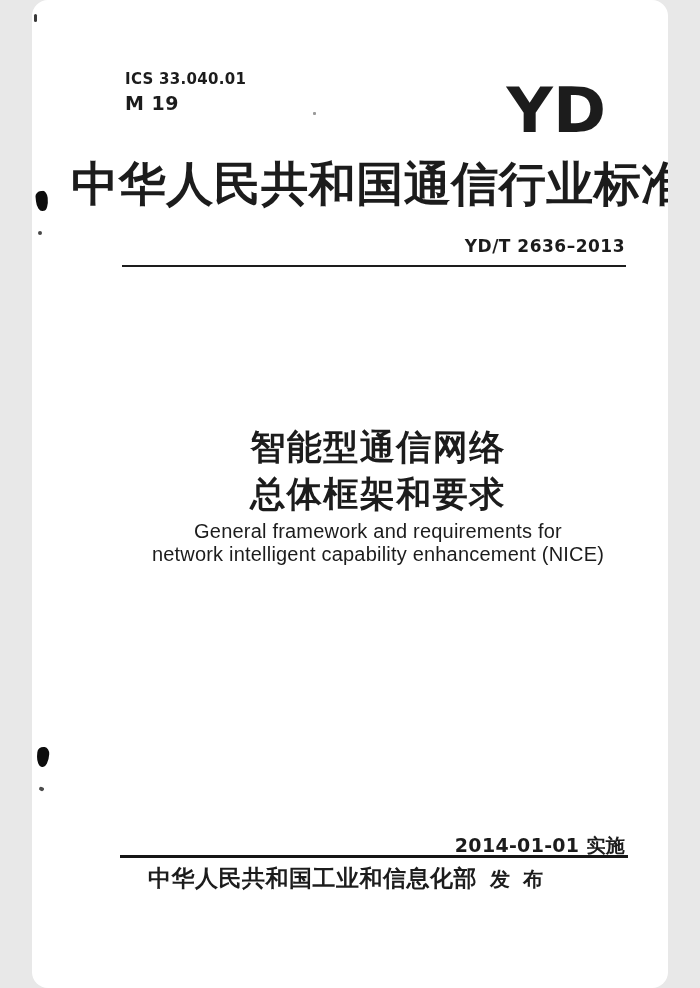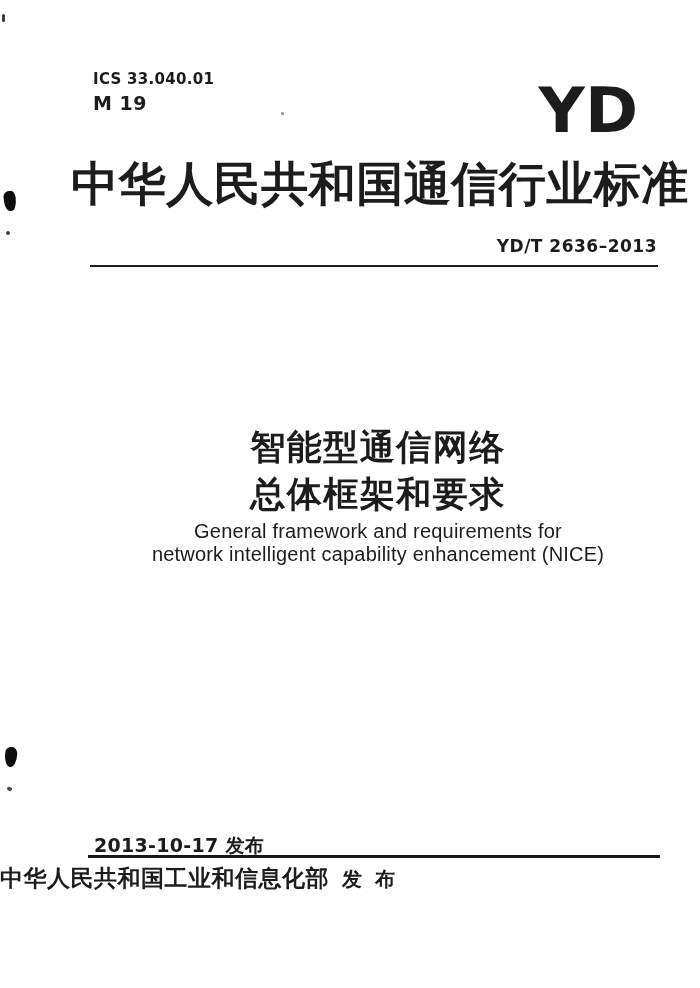--- a/index.html
+++ b/index.html
@@ -1,23 +1,24 @@
 <!DOCTYPE html>
 <html><head>
 <meta charset="utf-8">
 <style>
   html,body{margin:0;padding:0;background:#e8e8e8;}
   .page{
     position:relative;
-    width:700px;height:988px;
+    width:636px;height:988px;
     margin:0 auto;
     background:#ffffff;
     color:#1c1c1c;
     font-family:"DejaVu Sans", sans-serif;
     overflow:hidden;
+    border-radius:16px;
   }
   
   .ics-code{
     position:absolute;left:93px;top:70px;
     font-size:15px;font-weight:bold;letter-spacing:.3px;
   }
   .class-code{
     position:absolute;left:93px;top:92px;
     font-size:19px;font-weight:bold;letter-spacing:.5px;
   }
@@ -64,21 +65,21 @@
     position:absolute;right:43px;top:833px;
     font-size:19px;font-weight:bold;letter-spacing:.3px;white-space:nowrap;
   }
   .date-label{margin-left:7px;}
   .rule-bottom{
     position:absolute;left:88px;right:40px;top:855px;height:3px;
     background:#161616;
   }
   .publisher-row{
     position:absolute;left:0;right:8px;top:863px;
-    text-align:left;white-space:nowrap;
+    text-align:center;white-space:nowrap;
     font-family:"DejaVu Serif", serif;
     font-size:23px;font-weight:bold;letter-spacing:.5px;
   }
   .publish-label{
     font-size:20px;margin-left:13px;word-spacing:4px;letter-spacing:1px;
   }
   
   .ink{position:absolute;background:#0d0d0d;}
   .ink-corner{left:2px;top:14px;width:3px;height:8px;border-radius:2px;background:#3a3a3a;}
   .ink-blot-a{left:4px;top:191px;width:12px;height:20px;
@@ -112,21 +113,21 @@
 
   <div class="title-cn">
     <div>智能型通信网络</div>
     <div>总体框架和要求</div>
   </div>
   <div class="title-en">
     <div>General framework and requirements for</div>
     <div>network intelligent capability enhancement (NICE)</div>
   </div>
 
-  <div class="date-issue">
-    <span>2013-10-17</span><span class="date-label">发布</span>
+  <div class="date-impl">
+    <span>2014-01-01</span><span class="date-label">实施</span>
   </div>
   <div class="rule-bottom"></div>
   <div class="publisher-row">
     <span>中华人民共和国工业和信息化部</span><span class="publish-label">发 布</span>
   </div>
 
 </div>
 
 </body></html>

